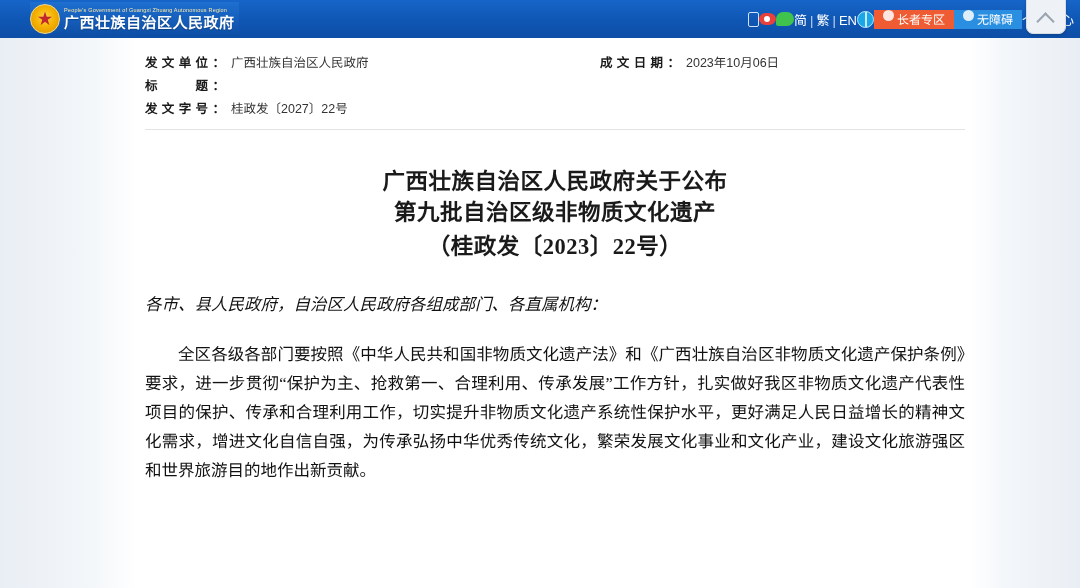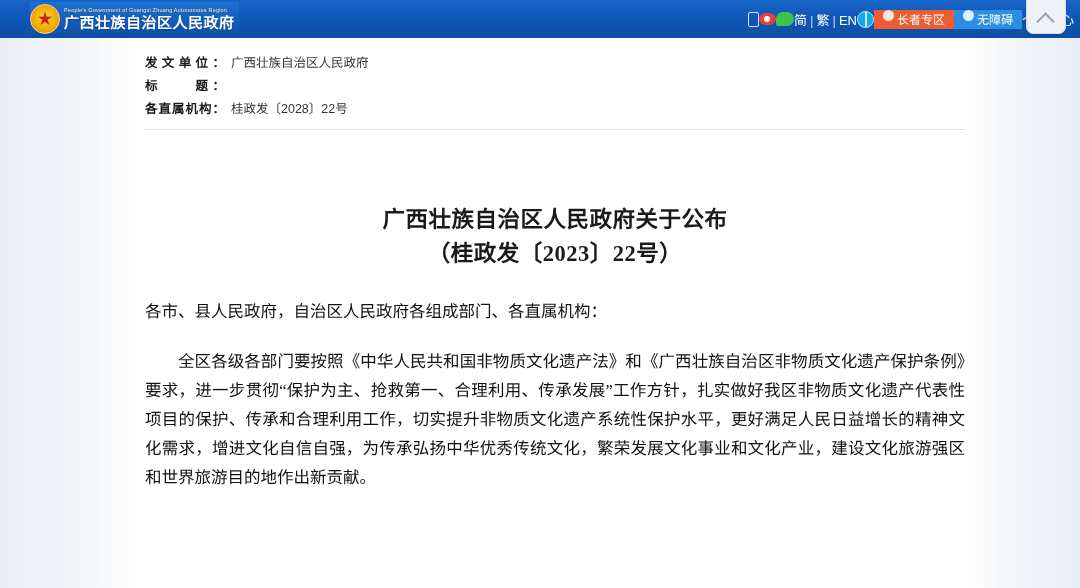--- a/index.html
+++ b/index.html
@@ -206,34 +206,34 @@
   }
   .doc-title {
     text-align: center;
     color: #1a1a1a;
     font-weight: 700;
     font-size: 22.5px;
     line-height: 31px;
     letter-spacing: .5px;
     font-family: "Liberation Serif", serif;
   }
-  .doc-title .line { display: block; margin-top: 38px; }
+  .doc-title .line { display: block; }
   .doc-title .num { display: block; margin-top: 3px; }
 
   .doc-body {
     margin-top: 28px;
     font-size: 16.5px;
     line-height: 29px;
     color: #111111;
     font-family: "Liberation Serif", serif;
     text-align: justify;
   }
   .doc-body p { margin: 0 0 21px 0; }
   .doc-body p.ind { text-indent: 2em; }
-  .doc-body p.salute { text-indent: 0; }
+  .doc-body p.salute { text-indent: 0; font-style: italic; }
 </style>
 </head>
 <body>
 
 <div class="topbar">
 
   <div class="logo-block">
     <div class="emblem"></div>
     <div class="logo-text">
       <span class="en">People's Government of Guangxi Zhuang Autonomous Region</span>
@@ -280,39 +280,44 @@
   <div class="edge-left"></div>
   <div class="edge-right"></div>
 
   <div class="meta">
 
     <div class="meta-row">
       <div class="meta-cell left">
         <span class="meta-label">发文单位：</span>
         <span class="meta-value">广西壮族自治区人民政府</span>
       </div>
+      <div class="meta-cell right">
+        <span class="meta-label">成文日期：</span>
+        <span class="meta-value">2023年10月06日</span>
+      </div>
     </div>
 
     <div class="meta-row">
       <div class="meta-cell" style="width:820px;margin-top:16px;">
         <span class="meta-label">标　　题：</span>
       </div>
     </div>
 
     <div class="meta-row">
       <div class="meta-cell left">
-        <span class="meta-label">各直属机构：</span>
-        <span class="meta-value">桂政发〔2028〕22号</span>
+        <span class="meta-label">发文字号：</span>
+        <span class="meta-value">桂政发〔2027〕22号</span>
       </div>
     </div>
   </div>
 
   <div class="doc">
     <div class="doc-title">
       <span class="line">广西壮族自治区人民政府关于公布</span>
+      <span class="line">第九批自治区级非物质文化遗产</span>
       <span class="num">（桂政发〔2023〕22号）</span>
     </div>
 
     <div class="doc-body">
       <p class="salute">各市、县人民政府，自治区人民政府各组成部门、各直属机构：</p>
       <p class="ind">全区各级各部门要按照《中华人民共和国非物质文化遗产法》和《广西壮族自治区非物质文化遗产保护条例》要求，进一步贯彻“保护为主、抢救第一、合理利用、传承发展”工作方针，扎实做好我区非物质文化遗产代表性项目的保护、传承和合理利用工作，切实提升非物质文化遗产系统性保护水平，更好满足人民日益增长的精神文化需求，增进文化自信自强，为传承弘扬中华优秀传统文化，繁荣发展文化事业和文化产业，建设文化旅游强区和世界旅游目的地作出新贡献。</p>
     </div>
   </div>
 </div>
 

